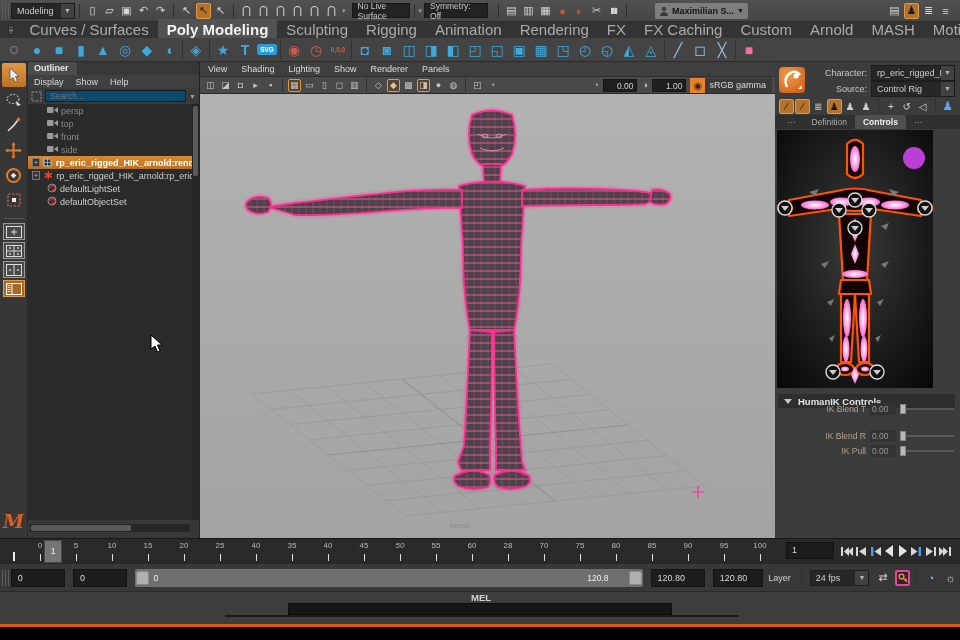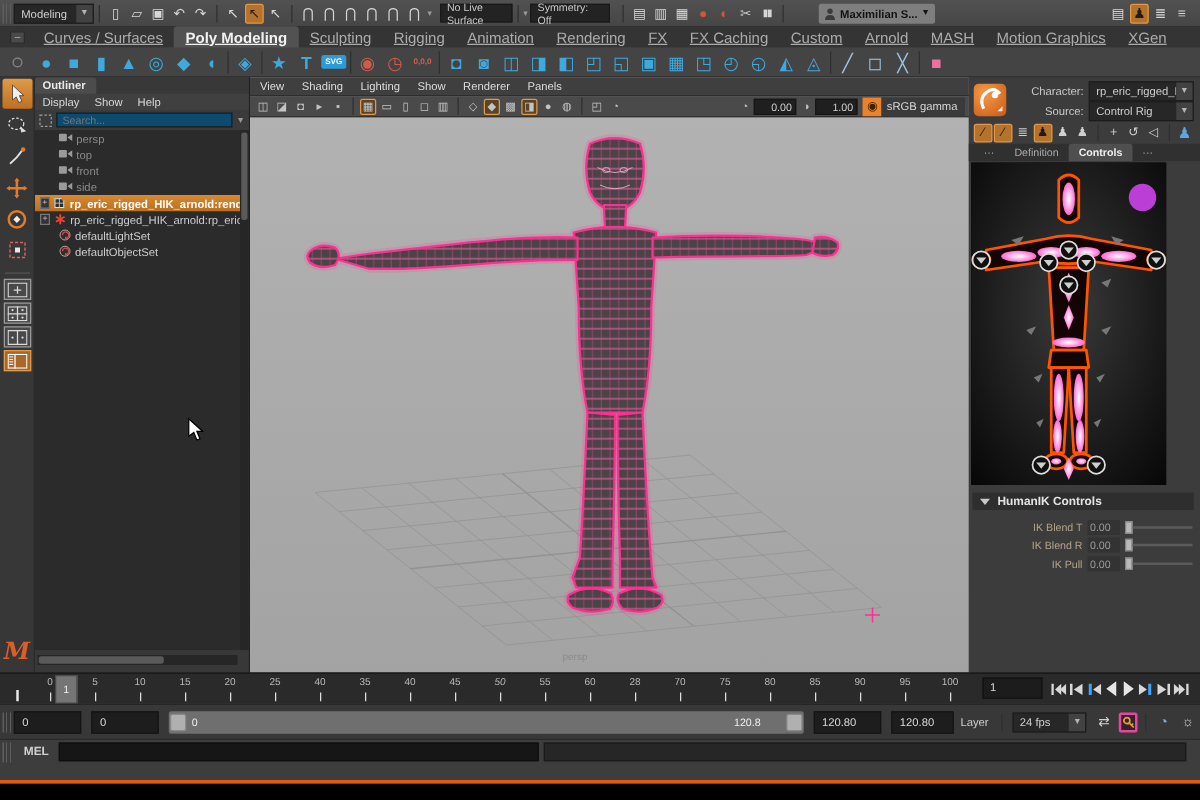--- a/index.html
+++ b/index.html
@@ -18,21 +18,21 @@
   .dd-arrow { width:13px; height:14px; background:#424242; color:#b5b5b5; font-size:7px; text-align:center; line-height:14px; }
   .ticon { width:15px; height:16px; margin:0 1px; display:flex; align-items:center; justify-content:center; font-size:11px; color:#d6d6d6; }
   .ticon.active { background:#b5722a; border:1px solid #e0984a; color:#1e1e1e; border-radius:2px; }
   .tb-field { background:#232323; border:1px solid #191919; height:15px; color:#c9c9c9; font-size:8.5px; display:flex; align-items:center; padding:0 5px; }
   #user-chip { background:#7e7e7e; border-radius:2px; height:16px; display:flex; align-items:center; padding:0 4px; color:#141414; font-weight:bold; font-size:9px; gap:3px; }
   .spacer { flex:1; }
 
   
   #shelftabs { left:0; top:22px; width:960px; height:16px; background:#343434; display:flex; align-items:flex-end; }
   #shelf-min { width:12px; height:10px; margin:0 6px 3px 8px; background:#4a4a4a; border:1px solid #2a2a2a; color:#bbb; font-size:8px; line-height:7px; text-align:center; }
-  .tab { padding:2px 9px 3px 9px; color:#ababab; font-size:12px; white-space:nowrap;text-decoration:underline; }
+  .tab { padding:2px 9px 3px 9px; color:#ababab; font-size:15px; white-space:nowrap; }
   .tab.active { background:#525252; color:#f2f2f2; font-weight:bold; border-radius:3px 3px 0 0; }
 
   
   #shelficons { left:0; top:38px; width:960px; height:24px; background:#444; border-bottom:1px solid #2c2c2c; display:flex; align-items:center; }
   .shelf-icon { width:22px; height:21px; display:flex; align-items:center; justify-content:center; font-size:14px; }
   .shelf-sep { width:1px; height:18px; background:#2f2f2f; margin:0 2px; }
   .svg-badge { background:#2f9bd6; color:#fff; font-size:6.5px; font-weight:bold; padding:2px 3px; border-radius:2px; }
   .coords { color:#d4604a; font-size:6.5px; font-weight:bold; letter-spacing:0; }
 
   
@@ -116,21 +116,21 @@
   
   #rangebar { left:0; top:563px; width:960px; height:28px; background:#383838; border-top:1px solid #262626; display:flex; align-items:center; }
   .rb-field { background:#1d1d1d; border:1px solid #141414; height:18px; color:#d8d8d8; font-size:9px; padding:0 6px; display:flex; align-items:center; }
   #range-slider { position:relative; width:528px; height:18px; background:#6f6f6f; border-radius:2px; margin:0 8px; }
   .rs-handle { position:absolute; top:2px; width:13px; height:14px; background:#b0b0b0; border-radius:2px; border:1px solid #8a8a8a; }
   .rs-text { position:absolute; top:4px; color:#f0f0f0; font-size:8.5px; }
   .rb-icon { width:16px; height:16px; display:flex; align-items:center; justify-content:center; font-size:11px; color:#cfcfcf; margin:0 2px; }
   #autokey { border:2px solid #e645a0; background:#33222b; border-radius:2px; }
 
   
-  #melbar { left:0; top:591px; width:960px; height:20px; background:#3d3d3d; display:flex; align-items:center; border-top:1px solid #2a2a2a; }
+  #melbar { left:0; top:591px; width:960px; height:20px; background:#3d3d3d; display:flex; align-items:center; border-top:1px solid #2a2a2a;flex-direction:column; }
   #mel-label { font-weight:bold; color:#d2d2d2; margin:0 8px 0 10px; font-size:9.5px; }
   #mel-input { width:384px; height:15px; background:#161616; border:1px solid #0e0e0e; color:#ccc; font-family:"Liberation Mono", monospace; font-size:9px; padding:0 4px; }
   #mel-result { width:514px; height:15px; margin-left:4px; background:#262626; border:1px solid #1a1a1a; }
   #helpline { left:0; top:611px; width:960px; height:13px; background:#4a4a4a; color:#e2e2e2; font-size:8.5px; display:flex; align-items:center; padding-left:14px; }
   #orangebar { left:0; top:624px; width:960px; height:3px; background:#e05a12; }
   #blackbar { left:0; top:627px; width:960px; height:13px; background:#000; }
 
   #mouse-cursor { position:absolute; left:150px; top:334px; z-index:50; }
 </style>
 </head>
@@ -667,21 +667,21 @@
             </g>
           </g>
           <circle cx="137" cy="28" r="11" fill="#bb3fd6"></circle>
         </svg>
       </div>
       <div id="hik-ctrl-header">
         <span class="tri-down"></span>
         <b>HumanIK Controls</b>
       </div>
       <div id="hik-sliders-holder">
-          <div class="hik-slider" style="top: 353px;">
+          <div class="hik-slider" style="top: 340px;">
             <span class="hs-label">IK Blend T</span>
             <span class="hs-value">0.00</span>
             <span class="hs-handle"></span>
             <span class="hs-track"></span>
           </div>
           <div class="hik-slider" style="top: 367px;">
             <span class="hs-label">IK Blend R</span>
             <span class="hs-value">0.00</span>
             <span class="hs-handle"></span>
             <span class="hs-track"></span>

